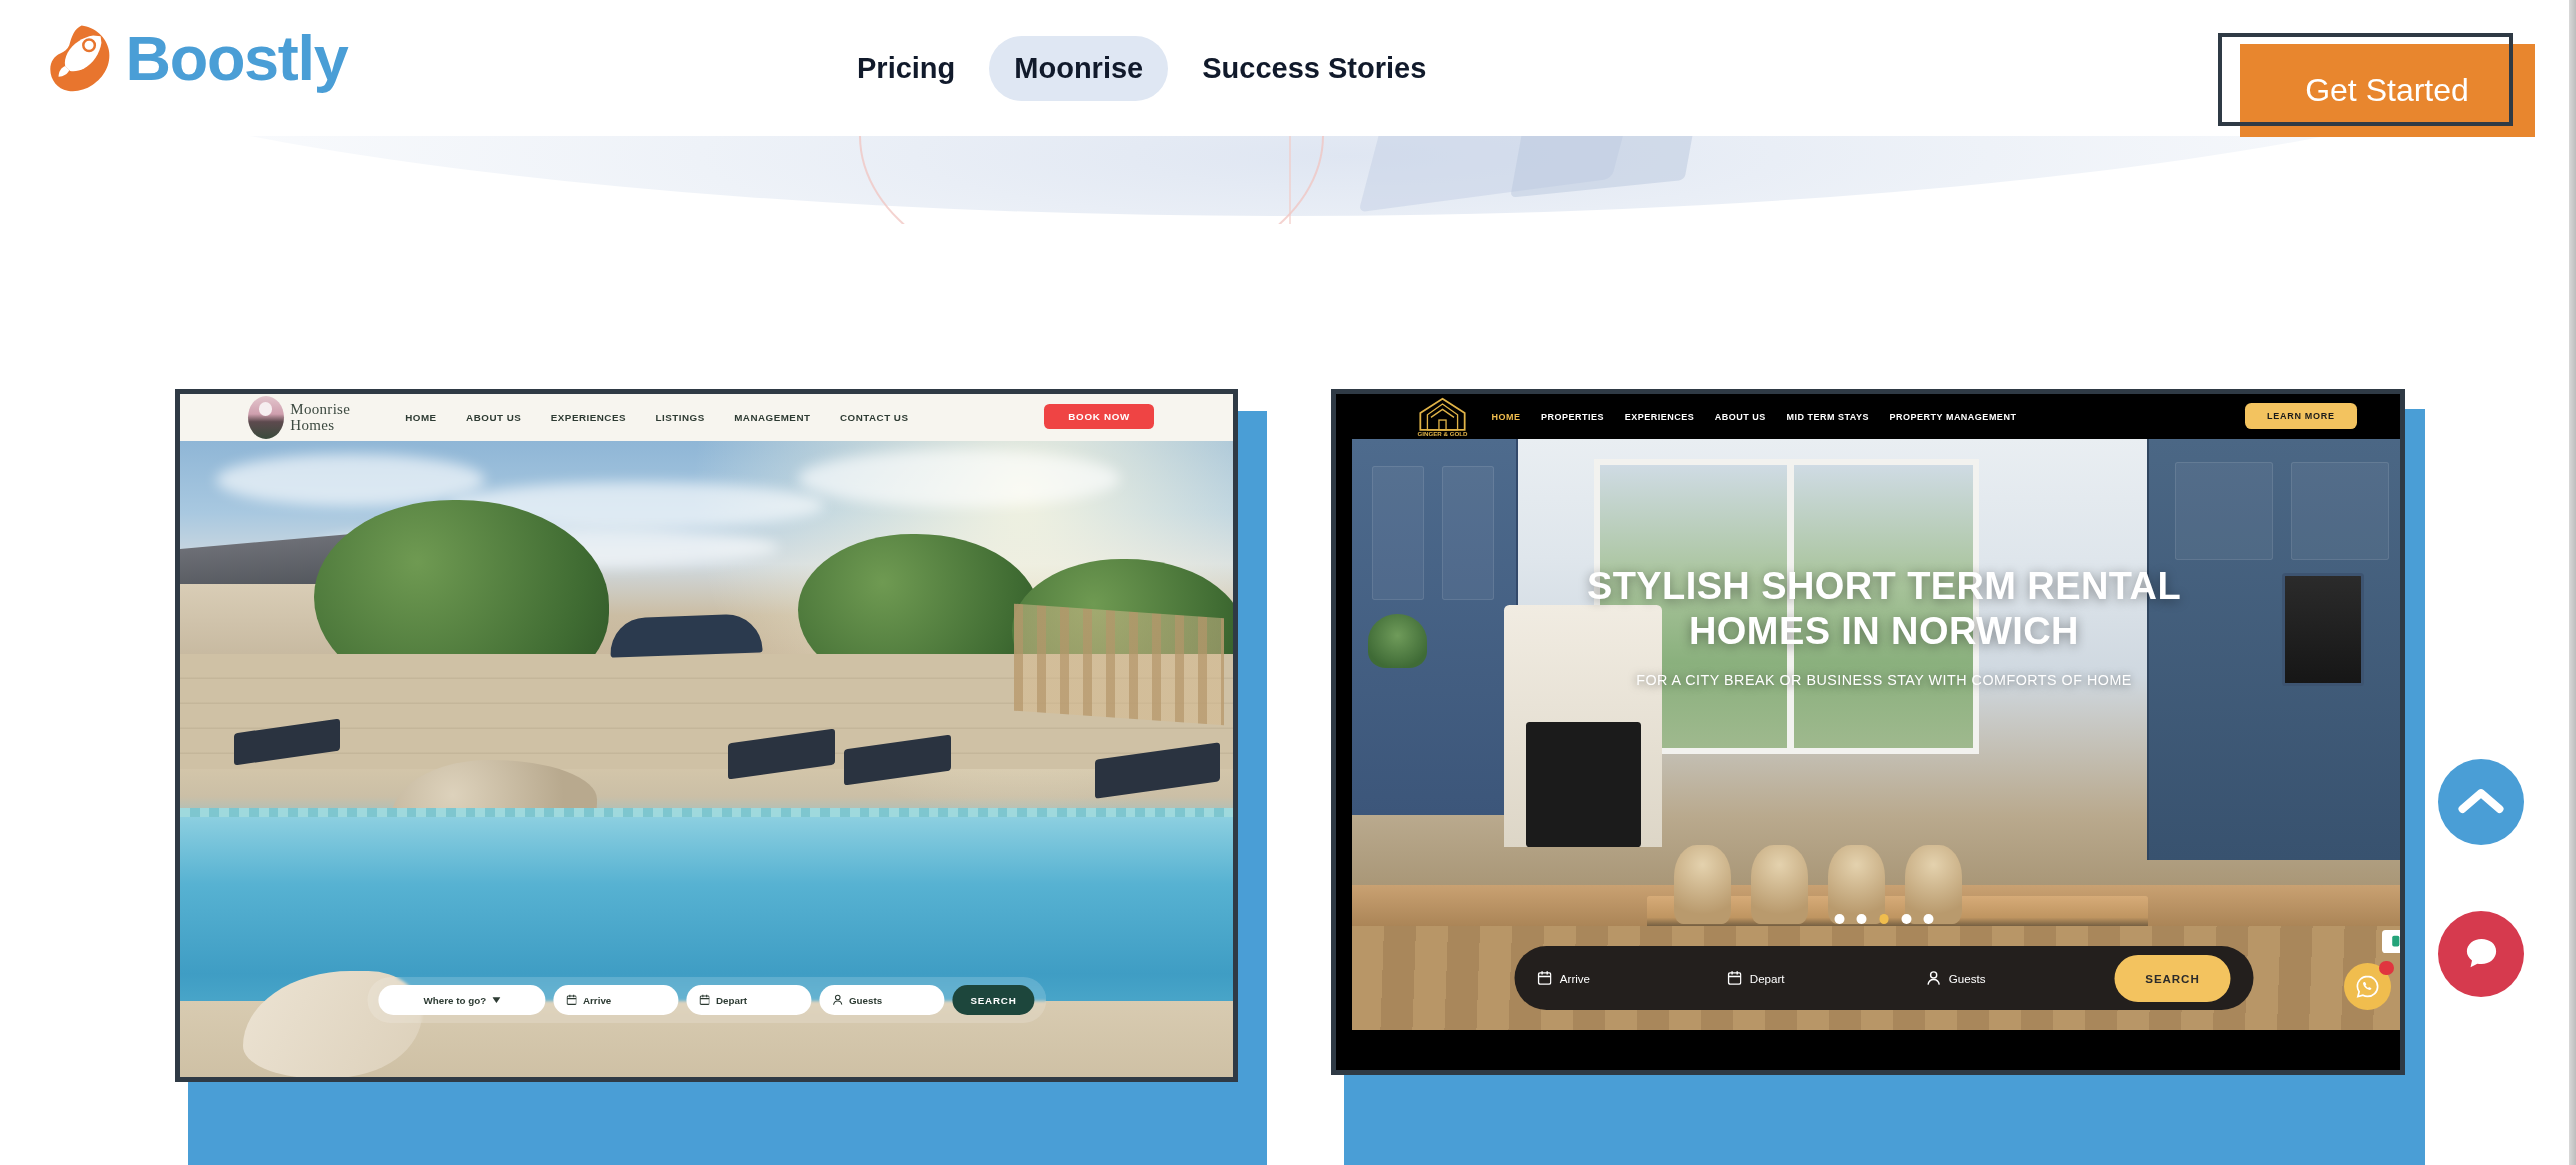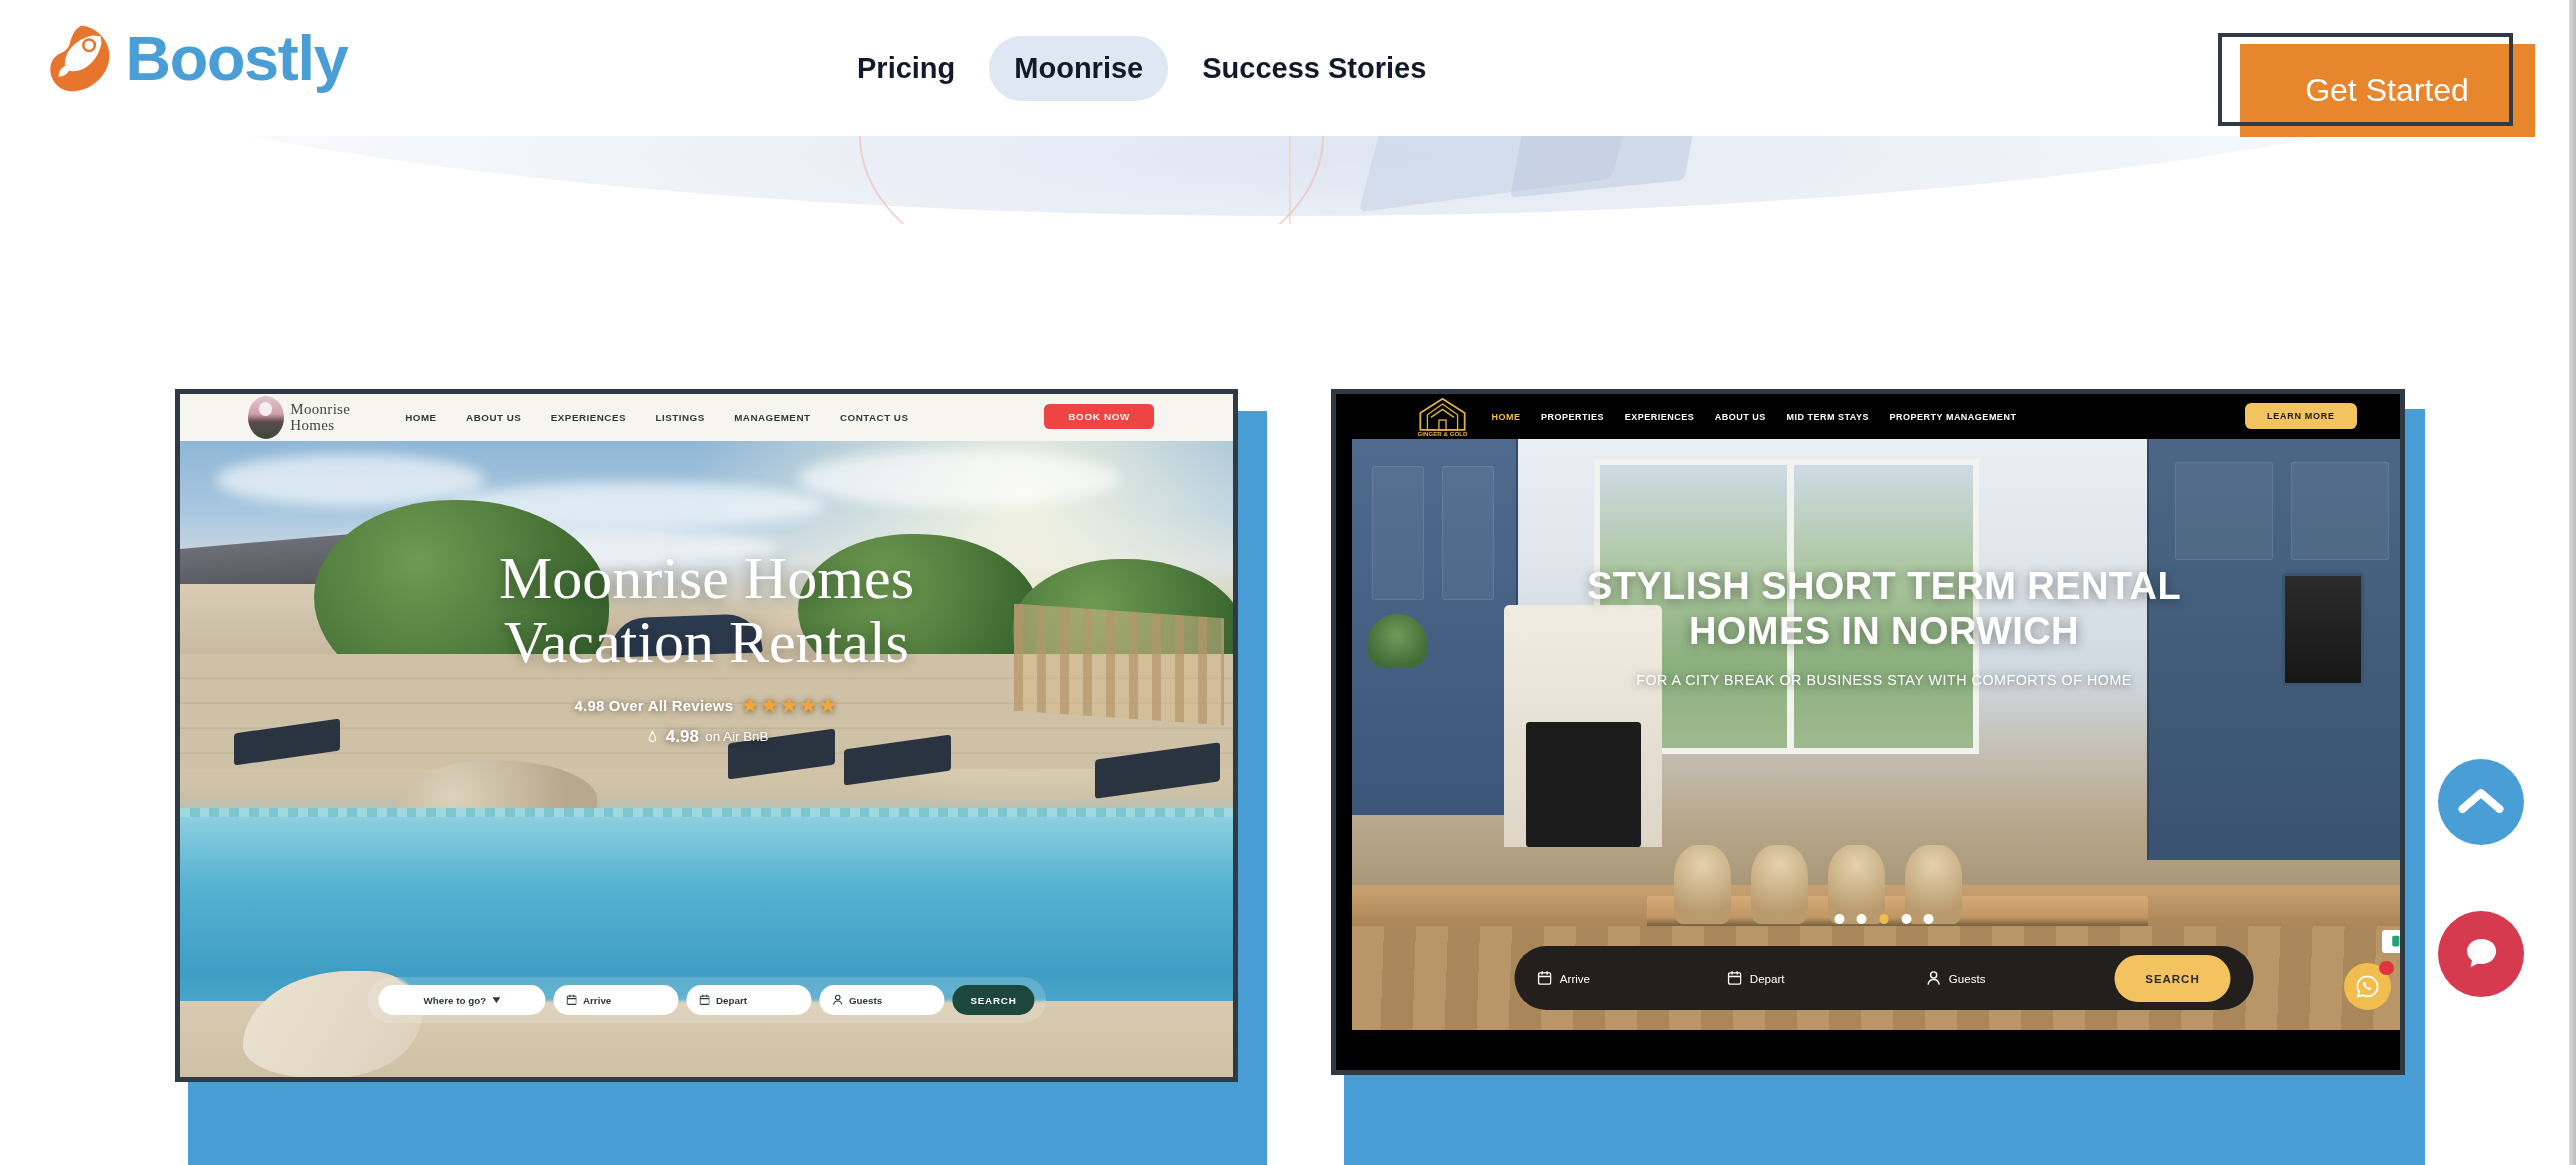--- a/index.html
+++ b/index.html
@@ -481,37 +481,20 @@
             <span class="mr-lounger" style="left:54px;  top:285px; width:106px; height:32px;"></span>
             <span class="mr-lounger" style="left:548px; top:295px; width:107px; height:36px;"></span>
             <span class="mr-lounger" style="left:664px; top:301px; width:107px; height:36px;"></span>
             <span class="mr-lounger" style="left:915px;top:310px; width:125px; height:39px;"></span>
             <span class="mr-rocks"></span>
             <span class="mr-pool-edge"></span>
             <span class="mr-pool"></span>
             <span class="mr-deck"></span>
             <span class="mr-slide"></span>
 
-            <div class="mr-hero-txt">
-              <div class="mr-h1">Moonrise Homes</div>
-              <div class="mr-h1">Vacation Rentals</div>
-              <div class="mr-rating">
-                <span>4.98 Over All Reviews</span>
-                <span class="stars">★★★★★</span>
-              </div>
-              <div class="mr-abnb">
-                <span class="ico">
-                  <svg width="15" height="15" viewBox="0 0 24 24" fill="none" stroke="#ffffff" stroke-width="1.8">
-                    <path d="M12 20c-3 0-5-2-5-4 0-3 3-8 5-12 2 4 5 9 5 12 0 2-2 4-5 4z"></path>
-                  </svg>
-                </span>
-                <b>4.98</b>
-                <span>on Air BnB</span>
-              </div>
-            </div>
 
             <div class="mr-searchbar">
               <div class="mr-field wide">
                 <span>Where to go?</span>
                 <span>
                   <svg width="8" height="6.3" viewBox="0 0 10 7">
                       <path d="M0 0h10L5 7z" fill="#2d3b33"></path>
                     </svg>
                 </span>
               </div>

